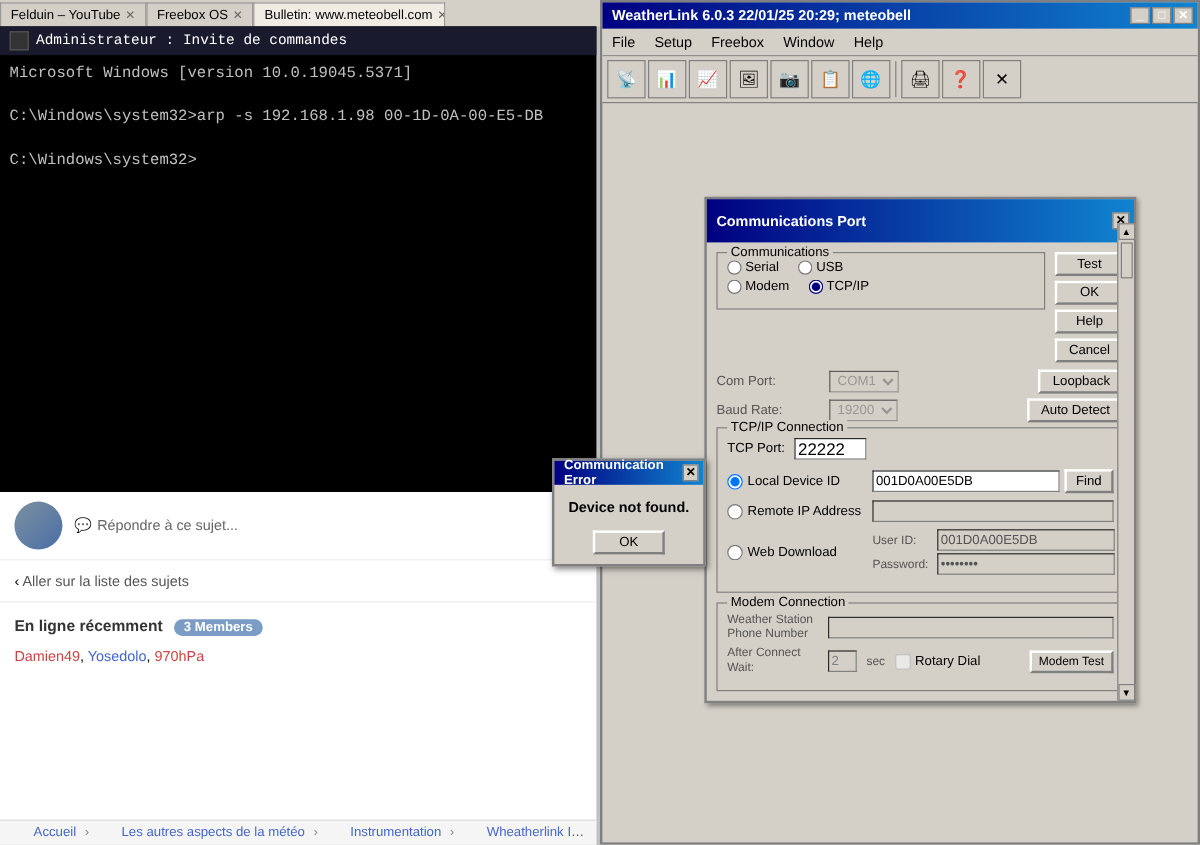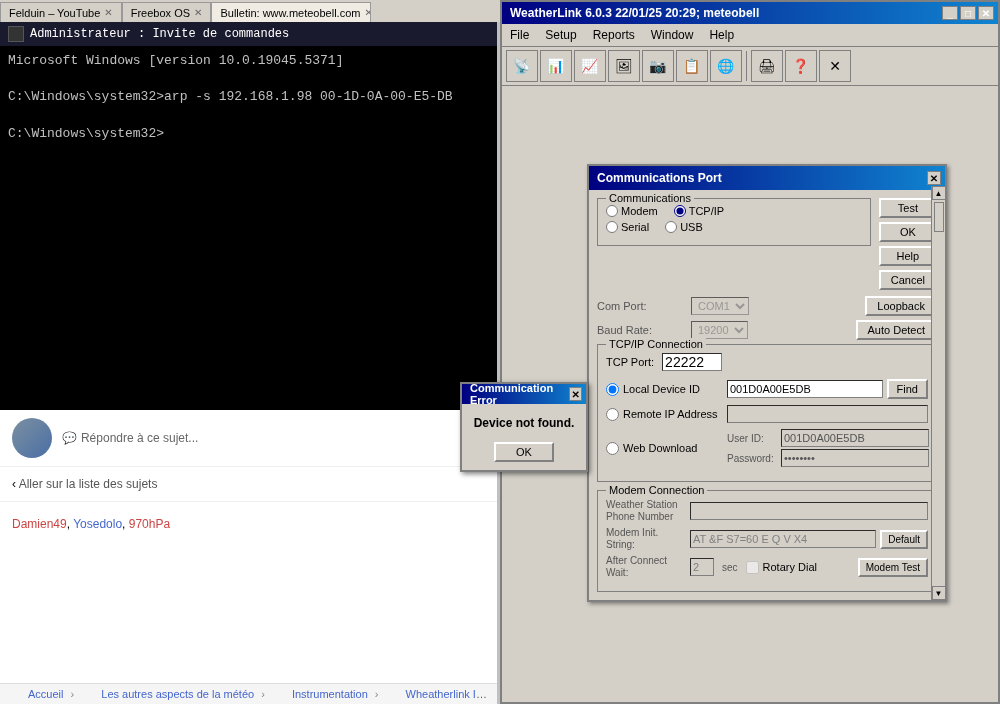--- a/index.html
+++ b/index.html
@@ -210,21 +210,21 @@
       position: absolute;
       top: 162px; left: 85px;
       width: 360px;
       background: #d4d0c8;
       border: 2px solid #808080;
       box-shadow: 2px 2px 4px rgba(0,0,0,0.4);
     }
     .dialog-titlebar {
       background: linear-gradient(to right, #000080, #1084d0);
       color: #fff;
-      height: 24px;
+      height: 36px;
       display: flex;
       align-items: center;
       justify-content: space-between;
       padding: 0 4px 0 8px;
       font-size: 12px;
       font-weight: bold;
     }
     .dialog-close-btn {
       width: 14px; height: 14px;
       background: #d4d0c8;
@@ -521,20 +521,24 @@
     <div class="reply-btn">
       <span>💬</span>
       <span>Répondre à ce sujet...</span>
     </div>
   </div>
   <div class="forum-nav">
     <span>‹ </span>
     <a>Aller sur la liste des sujets</a>
   </div>
   <div class="online-section">
+    <div class="online-title">
+      <span>En ligne récemment</span>
+      <span class="members-badge">3 Members</span>
+    </div>
     <div class="online-links">
       <a class="link-red">Damien49</a>,
       <a class="link-blue">Yosedolo</a>,
       <a class="link-red">970hPa</a>
     </div>
   </div>
   <div class="breadcrumb-bar">
     <a>Accueil</a>
     <span class="breadcrumb-sep">›</span>
     <a>Les autres aspects de la météo</a>
@@ -550,21 +554,21 @@
     <span>WeatherLink 6.0.3  22/01/25  20:29; meteobell</span>
     <div class="wl-titlebar-btns">
       <div class="wl-tb-btn">_</div>
       <div class="wl-tb-btn">□</div>
       <div class="wl-tb-btn">✕</div>
     </div>
   </div>
   <div class="wl-menu">
     <div class="wl-menu-item">File</div>
     <div class="wl-menu-item">Setup</div>
-    <div class="wl-menu-item">Reports</div>
+    <div class="wl-menu-item">Freebox</div>
     <div class="wl-menu-item">Window</div>
     <div class="wl-menu-item">Help</div>
   </div>
   <div class="wl-toolbar">
     <div class="wl-tool-btn" title="Station">📡</div>
     <div class="wl-tool-btn" title="Graph">📊</div>
     <div class="wl-tool-btn" title="Chart">📈</div>
     <div class="wl-tool-btn" title="Image">🖼</div>
     <div class="wl-tool-btn" title="Camera">📷</div>
     <div class="wl-tool-btn" title="Log">📋</div>
@@ -581,35 +585,35 @@
       <div class="dialog-close-btn">✕</div>
     </div>
     <div class="dialog-body">
 
       <div style="display:flex; align-items:flex-start; margin-bottom:6px;">
         <div class="group-box" style="flex:1; margin-right:8px; margin-bottom:17px;">
           <span class="group-box-title">Communications</span>
           <div class="radio-row">
             <label class="radio-item">
               <input type="radio" class="radio-input" name="comm" style="">
+              <span>Serial</span>
+            </label>
+            <label class="radio-item">
+              <input type="radio" class="radio-input" name="comm" style="">
+              <span>USB</span>
+            </label>
+          </div>
+          <div class="radio-row">
+            <label class="radio-item">
+              <input type="radio" class="radio-input" name="comm" style="">
               <span>Modem</span>
             </label>
             <label class="radio-item">
               <input type="radio" class="radio-input" name="comm" checked="" style="">
               <span>TCP/IP</span>
-            </label>
-          </div>
-          <div class="radio-row">
-            <label class="radio-item">
-              <input type="radio" class="radio-input" name="comm" style="">
-              <span>Serial</span>
-            </label>
-            <label class="radio-item">
-              <input type="radio" class="radio-input" name="comm" style="">
-              <span>USB</span>
             </label>
           </div>
         </div>
         <div class="dialog-btn-col">
           <button class="win-btn">Test</button>
           <button class="win-btn">OK</button>
           <button class="win-btn">Help</button>
           <button class="win-btn">Cancel</button>
         </div>
       </div>
@@ -669,25 +673,20 @@
         </div>
       </div>
 
       <div class="modem-group">
         <span class="modem-title">Modem Connection</span>
         <div class="modem-row">
           <span class="modem-label" style="font-size:10px;color:#555;">Weather Station<br>Phone Number</span>
           <input class="modem-input" disabled="" style="">
         </div>
         <div class="modem-row">
-          <span class="modem-label">Modem Init. String:</span>
-          <input class="modem-input" value="AT &amp;F S7=60 E Q V X4" disabled="" style="">
-          <button class="small-btn">Default</button>
-        </div>
-        <div class="modem-row">
           <span class="modem-label">After Connect Wait:</span>
           <input class="modem-input" style="width: 24px; flex: 0 0 auto;" value="2" disabled="">
           <span style="font-size:10px;color:#555;margin:0 4px;">sec</span>
           <div class="checkbox-row">
             <input type="checkbox" disabled="" style="">
             <span>Rotary Dial</span>
           </div>
           <button class="small-btn" style="margin-left:auto;">Modem Test</button>
         </div>
       </div>

